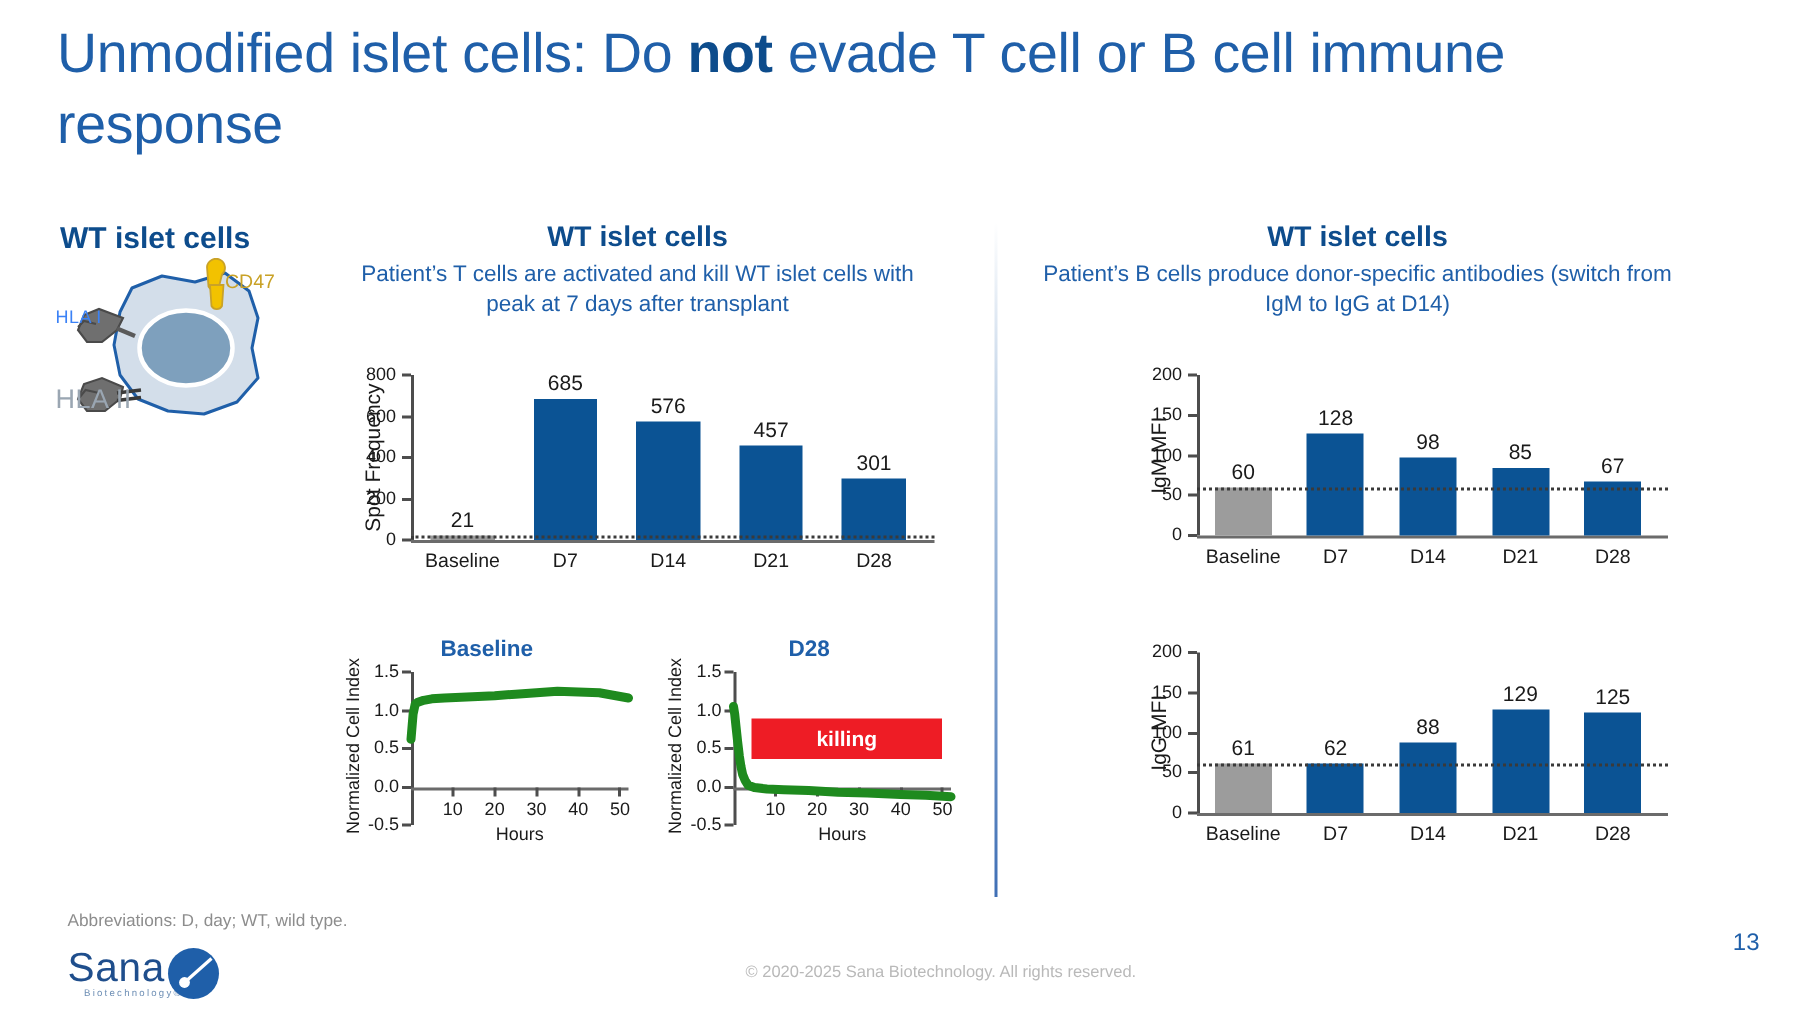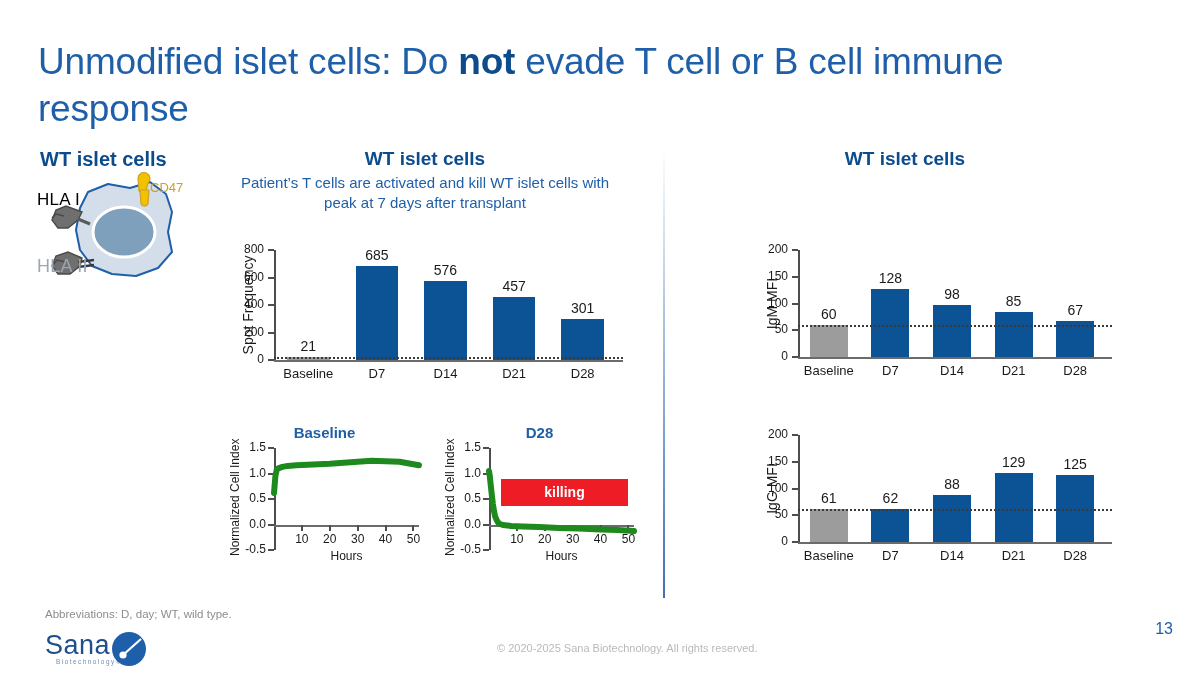--- a/index.html
+++ b/index.html
@@ -12,33 +12,32 @@
   }
   
   .title {
     position: absolute;
     left: 38px; top: 12px; width: 1120px;
     font-size: 37px;
     line-height: 1.28;
     color: #1F5FA9;
     font-weight: 400;
     letter-spacing: -0.2px;
-    margin-top: 26px;
   }
   .title b { font-weight: 700; color: #0D4C8C; }
 
   
   .col-left-title {
     position: absolute; left: 40px; top: 148px;
     font-size: 20px; font-weight: 700; color: #0D4C8C;
   }
   .cell-diagram { position: absolute; left: 26px; top: 172px; width: 200px; height: 120px; }
   .hla1-label {
-    position: absolute; left: 37px; top: 190px;
-    font-size: 17px; color: #000000; letter-spacing:.3px;
+    position: absolute; left: 37px; top: 204px;
+    font-size: 12px; color: #3b82f6; letter-spacing:.3px;
   }
   .hla2-label {
     position: absolute; left: 37px; top: 256px;
     font-size: 18px; color: #9AA6B2; letter-spacing:.3px;
   }
   .cd47-label {
     position: absolute; left: 150px; top: 180px;
     font-size: 13px; color: #C9A227; font-weight: 400;
   }
 
@@ -154,20 +153,21 @@
 <div class="cd47-label">CD47</div>
 
 <div class="divider"></div>
 
 <div class="colhead" id="center-head">
   <div class="h">WT islet cells</div>
   <div class="s">Patient’s T cells are activated and kill WT islet cells with peak at 7 days after transplant</div>
 </div>
 <div class="colhead" id="right-head">
   <div class="h">WT islet cells</div>
+  <div class="s">Patient’s B cells produce donor-specific antibodies (switch from IgM to IgG at D14)</div>
 </div>
 
 <div class="chart" id="chart-spot_frequency" style="left:228px; top:240px;  width:395px; height:150px;">
     <div class="axis-v" style="left: 46px; top: 10px; height: 110px;"></div>
     <div class="axis-h" style="left: 46px; top: 120px; width: 349px;"></div>
     <div class="tick" style="left: 40px; top: 119px;"></div>
     <div class="ticklab" style="left: 0px; width: 36px; top: 112px;">0</div>
     <div class="tick" style="left: 40px; top: 91.5px;"></div>
     <div class="ticklab" style="left: 0px; width: 36px; top: 84.5px;">200</div>
     <div class="tick" style="left: 40px; top: 64px;"></div>

